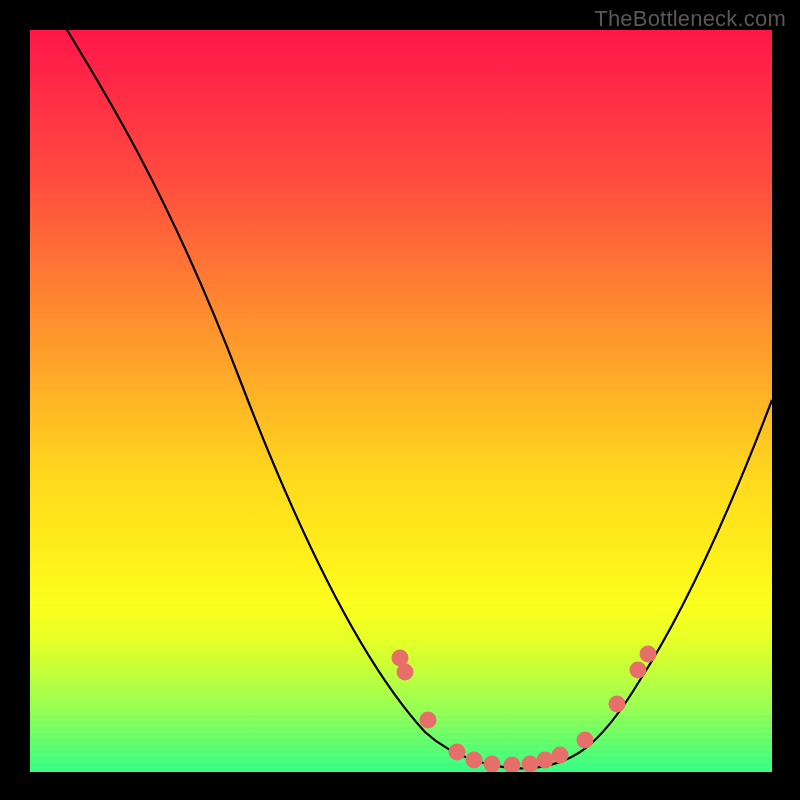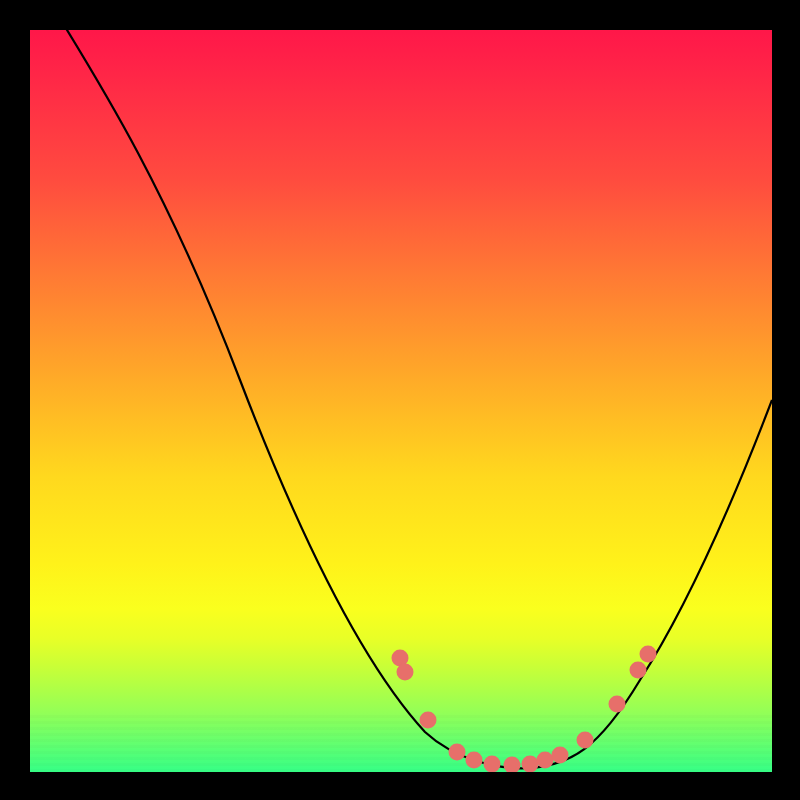--- a/index.html
+++ b/index.html
@@ -76,20 +76,21 @@
     left: 0;
     top: 0;
     width: 742px;
     height: 742px;
   }
 </style>
 </head>
 <body>
 
 <div class="frame">
+  <div class="watermark">TheBottleneck.com</div>
   <div class="plot">
     <div class="gradient"></div>
     <div class="stripes"></div>
     <svg class="curve" viewBox="0 0 742 742">
       <path fill="none" stroke="#000" stroke-width="2.2" d="M 0 -60 C 55 30, 130 140, 210 350 C 275 520, 338 640, 395 702 C 425 730, 470 740, 500 738 C 540 735, 568 720, 610 650 C 655 580, 700 480, 742 370"></path>
       <g id="markers">
           <circle cx="370" cy="628" r="8.5" fill="#e76f6a"></circle>
           <circle cx="375" cy="642" r="8.5" fill="#e76f6a"></circle>
           <circle cx="398" cy="690" r="8.5" fill="#e76f6a"></circle>
           <circle cx="427" cy="722" r="8.5" fill="#e76f6a"></circle>

